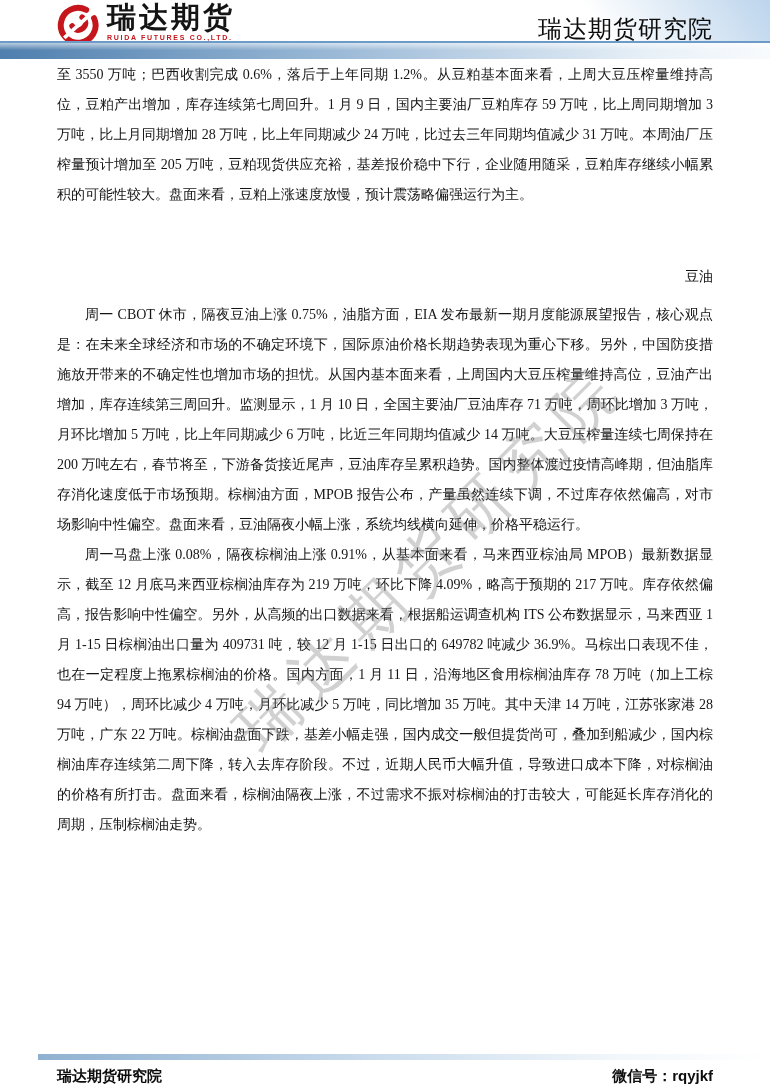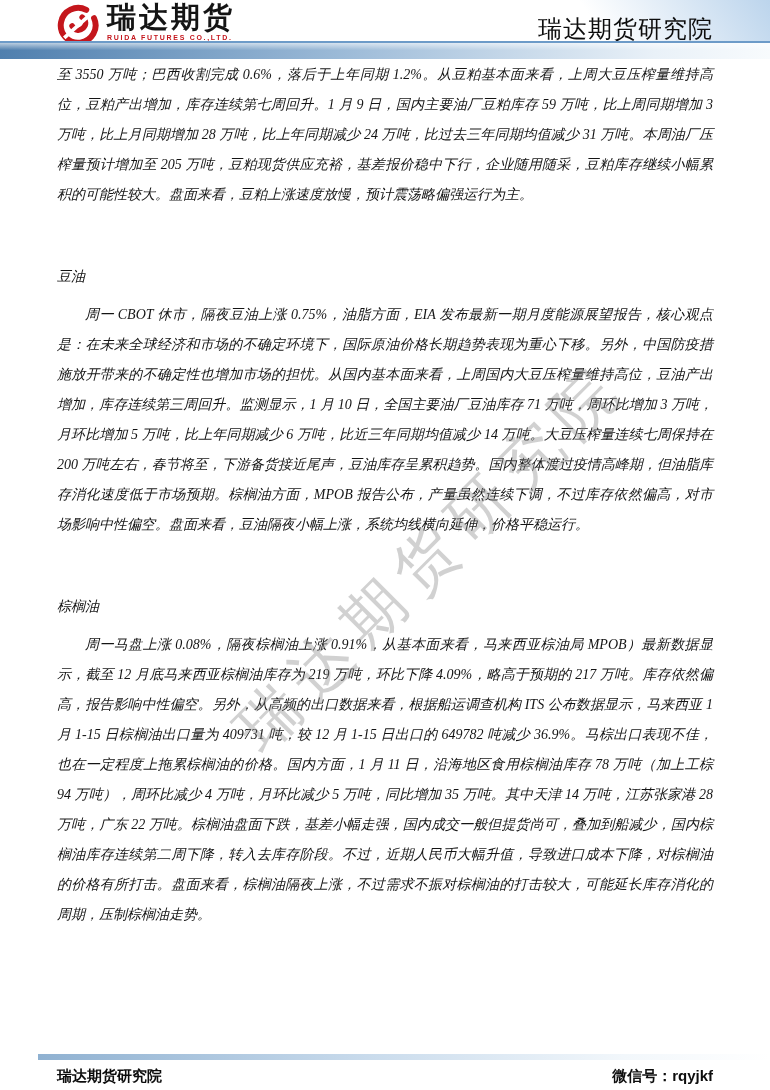--- a/index.html
+++ b/index.html
@@ -33,29 +33,29 @@
   }
   .header-bar {
     position:absolute; top:41px; left:0; width:770px; height:16px;
     border-top:2px solid #6d9bc8;
     background:
       linear-gradient(to bottom, rgba(255,255,255,0.60) 0%, rgba(255,255,255,0) 45%),
       linear-gradient(to right, #4f7fae, #9dbbd8 45%, #e9f1f8 85%, #f8fbfd);
   }
 
   
-  .report-body { position:absolute; top:60px; left:57px; width:656px;font-style:italic; }
+  .report-body { position:absolute; top:60px; left:57px; width:656px; }
   .para {
     margin:0; font-size:14px; line-height:30px;
     text-align:justify; text-justify:inter-ideograph;
     color:#141414;
   }
   .para.indent { text-indent:2em; }
   .section-heading {
-    margin:52px 0 8px 0; font-size:14px; font-weight:normal; line-height:30px; color:#141414;
+    margin:52px 0 8px 0; font-size:14px; font-weight:normal; line-height:30px; color:#141414;text-align:right;
   }
 
   
   .watermark {
     position:absolute; left:80px; top:515px; width:700px;
     text-align:center; white-space:nowrap;
     transform:rotate(-45deg);
     font-family:"Liberation Sans","DejaVu Sans",sans-serif;
     font-size:62px; letter-spacing:12px;
     color:rgba(135,135,135,0.38);
@@ -102,21 +102,20 @@
   </header>
 
   <div class="header-bar"></div>
 
   <main class="report-body">
     <p class="para">至 3550 万吨；巴西收割完成 0.6%，落后于上年同期 1.2%。从豆粕基本面来看，上周大豆压榨量维持高位，豆粕产出增加，库存连续第七周回升。1 月 9 日，国内主要油厂豆粕库存 59 万吨，比上周同期增加 3 万吨，比上月同期增加 28 万吨，比上年同期减少 24 万吨，比过去三年同期均值减少 31 万吨。本周油厂压榨量预计增加至 205 万吨，豆粕现货供应充裕，基差报价稳中下行，企业随用随采，豆粕库存继续小幅累积的可能性较大。盘面来看，豆粕上涨速度放慢，预计震荡略偏强运行为主。</p>
 
     <h2 class="section-heading">豆油</h2>
     <p class="para indent">周一 CBOT 休市，隔夜豆油上涨 0.75%，油脂方面，EIA 发布最新一期月度能源展望报告，核心观点是：在未来全球经济和市场的不确定环境下，国际原油价格长期趋势表现为重心下移。另外，中国防疫措施放开带来的不确定性也增加市场的担忧。从国内基本面来看，上周国内大豆压榨量维持高位，豆油产出增加，库存连续第三周回升。监测显示，1 月 10 日，全国主要油厂豆油库存 71 万吨，周环比增加 3 万吨，月环比增加 5 万吨，比上年同期减少 6 万吨，比近三年同期均值减少 14 万吨。大豆压榨量连续七周保持在 200 万吨左右，春节将至，下游备货接近尾声，豆油库存呈累积趋势。国内整体渡过疫情高峰期，但油脂库存消化速度低于市场预期。棕榈油方面，MPOB 报告公布，产量虽然连续下调，不过库存依然偏高，对市场影响中性偏空。盘面来看，豆油隔夜小幅上涨，系统均线横向延伸，价格平稳运行。</p>
 
-    <h2 class="section-heading">棕榈油</h2>
     <p class="para indent">周一马盘上涨 0.08%，隔夜棕榈油上涨 0.91%，从基本面来看，马来西亚棕油局 MPOB）最新数据显示，截至 12 月底马来西亚棕榈油库存为 219 万吨，环比下降 4.09%，略高于预期的 217 万吨。库存依然偏高，报告影响中性偏空。另外，从高频的出口数据来看，根据船运调查机构 ITS 公布数据显示，马来西亚 1 月 1-15 日棕榈油出口量为 409731 吨，较 12 月 1-15 日出口的 649782 吨减少 36.9%。马棕出口表现不佳，也在一定程度上拖累棕榈油的价格。国内方面，1 月 11 日，沿海地区食用棕榈油库存 78 万吨（加上工棕 94 万吨），周环比减少 4 万吨，月环比减少 5 万吨，同比增加 35 万吨。其中天津 14 万吨，江苏张家港 28 万吨，广东 22 万吨。棕榈油盘面下跌，基差小幅走强，国内成交一般但提货尚可，叠加到船减少，国内棕榈油库存连续第二周下降，转入去库存阶段。不过，近期人民币大幅升值，导致进口成本下降，对棕榈油的价格有所打击。盘面来看，棕榈油隔夜上涨，不过需求不振对棕榈油的打击较大，可能延长库存消化的周期，压制棕榈油走势。</p>
   </main>
 
   <div class="watermark">瑞达期货研究院</div>
 
   <footer class="page-footer">
     <div class="footer-bar"></div>
     <div class="footer-row">
       <span>瑞达期货研究院</span>
       <span><span>微信号：</span><span>rqyjkf</span></span>

